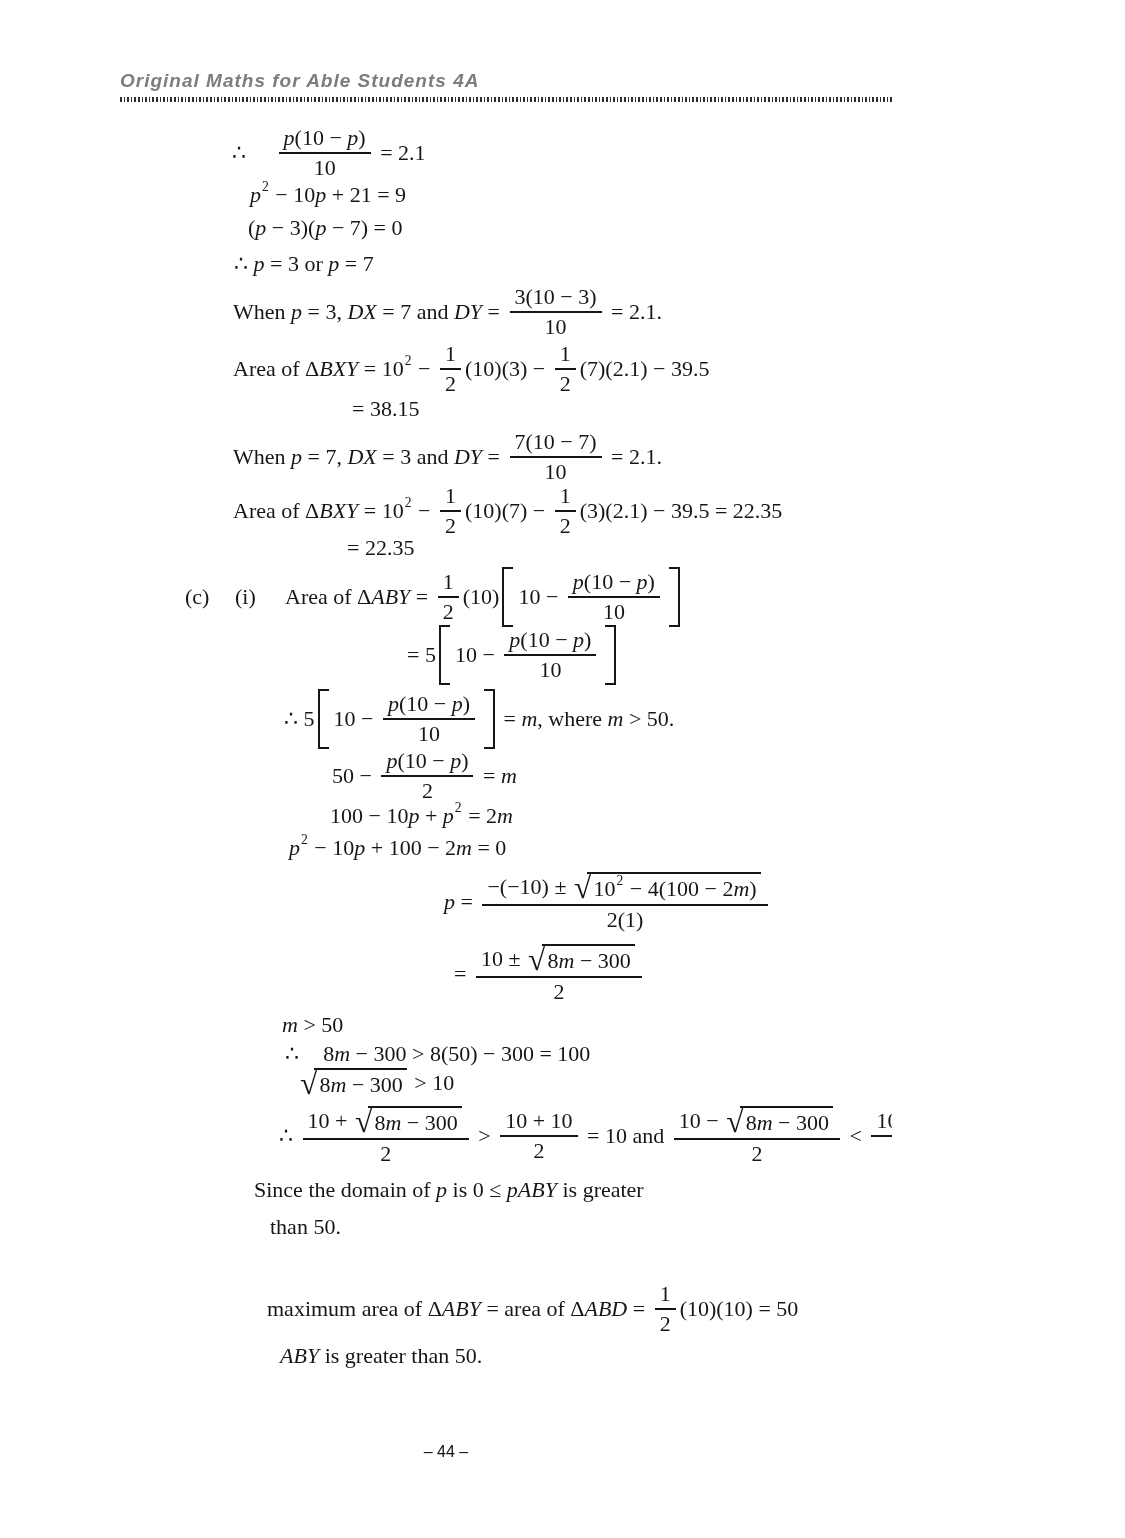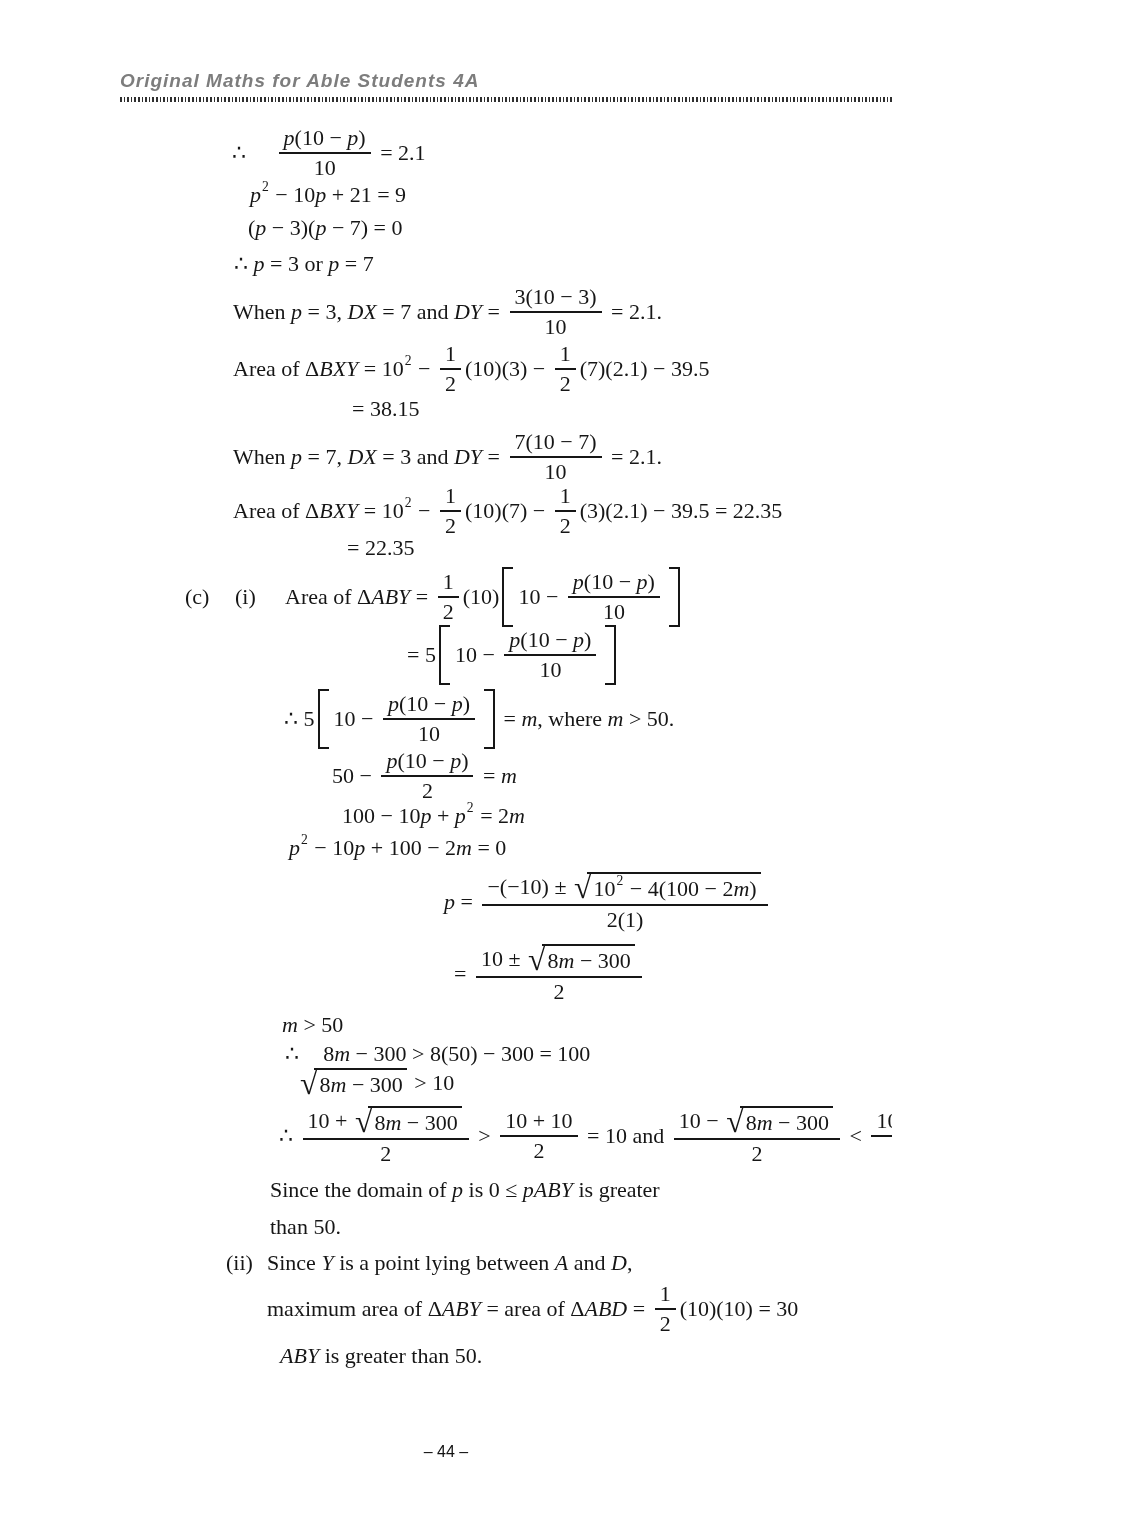--- a/index.html
+++ b/index.html
@@ -39,24 +39,24 @@
   .w50{width:50px;}
   .w41{width:41px;}
   .page-number{
     position:absolute;top:1443px;left:0;width:100%;text-align:center;
     font-family:"Liberation Sans","DejaVu Sans",sans-serif;font-size:16px;color:#111;
   }
   .l1{top:126px;left:232px}   .l2{top:182px;left:250px}   .l3{top:215px;left:248px}
   .l4{top:251px;left:234px}   .l5{top:285px;left:233px}   .l6{top:342px;left:233px}
   .l7{top:396px;left:352px}   .l8{top:430px;left:233px}   .l9{top:484px;left:233px}
   .l10{top:535px;left:347px}  .l11{top:567px;left:185px}  .l12{top:625px;left:407px}
-  .l13{top:689px;left:284px}  .l14{top:749px;left:332px}  .l15{top:803px;left:342px}
+  .l13{top:689px;left:284px}  .l14{top:749px;left:332px}  .l15{top:803px;left:330px}
   .l16{top:835px;left:289px}  .l17{top:872px;left:444px}  .l18{top:944px;left:454px}
   .l19{top:1012px;left:282px} .l20{top:1041px;left:285px} .l21{top:1068px;left:298px}
-  .l22{top:1106px;left:279px} .l23{top:1177px;left:270px} .l24{top:1214px;left:270px}
+  .l22{top:1106px;left:279px} .l23{top:1177px;left:254px} .l24{top:1214px;left:270px}
   .l25{top:1250px;left:226px} .l26{top:1282px;left:267px} .l27{top:1343px;left:280px}
 </style>
 </head>
 <body>
 
 <div class="page">
   <div class="book-title">Original Maths for Able Students 4A</div>
   <div class="header-rule"></div>
 
   <div class="math-line l1"><span class="m-text">∴</span><span class="m-space" style="width: 1.3em;"></span><span class="frac"><span class="num"><span class="m-var">p</span><span class="m-text">(10 − </span><span class="m-var">p</span><span class="m-text">)</span></span><span class="den"><span class="m-text">10</span></span></span><span class="m-text"> = 2.1</span></div>
@@ -83,22 +83,18 @@
   <div class="math-line l16"><span class="m-var">p</span><span class="m-sup">2</span><span class="m-text"> − 10</span><span class="m-var">p</span><span class="m-text"> + 100 − 2</span><span class="m-var">m</span><span class="m-text"> = 0</span></div>
   <div class="math-line l17"><span class="m-var">p</span><span class="m-text"> = </span><span class="frac"><span class="num"><span class="m-text">−(−10) ± </span><span class="sqrt"><span class="sqrt-sign">√</span><span class="sqrt-body"><span class="m-text">10</span><span class="m-sup">2</span><span class="m-text"> − 4(100 − 2</span><span class="m-var">m</span><span class="m-text">)</span></span></span></span><span class="den"><span class="m-text">2(1)</span></span></span></div>
   <div class="math-line l18"><span class="m-text">= </span><span class="frac"><span class="num"><span class="m-text">10 ± </span><span class="sqrt"><span class="sqrt-sign">√</span><span class="sqrt-body"><span class="m-text">8</span><span class="m-var">m</span><span class="m-text"> − 300</span></span></span></span><span class="den"><span class="m-text">2</span></span></span></div>
   <div class="math-line l19"><span class="m-var">m</span><span class="m-text"> &gt; 50</span></div>
   <div class="math-line l20"><span class="m-text">∴</span><span class="m-space" style="width: 1.1em;"></span><span class="m-text">8</span><span class="m-var">m</span><span class="m-text"> − 300 &gt; 8(50) − 300 = 100</span></div>
   <div class="math-line l21"><span class="sqrt"><span class="sqrt-sign">√</span><span class="sqrt-body"><span class="m-text">8</span><span class="m-var">m</span><span class="m-text"> − 300</span></span></span><span class="m-text"> &gt; 10</span></div>
   <div class="math-line l22"><span class="m-text">∴ </span><span class="frac"><span class="num"><span class="m-text">10 + </span><span class="sqrt"><span class="sqrt-sign">√</span><span class="sqrt-body"><span class="m-text">8</span><span class="m-var">m</span><span class="m-text"> − 300</span></span></span></span><span class="den"><span class="m-text">2</span></span></span><span class="m-text"> &gt; </span><span class="frac"><span class="num"><span class="m-text">10 + 10</span></span><span class="den"><span class="m-text">2</span></span></span><span class="m-text"> = 10 and </span><span class="frac"><span class="num"><span class="m-text">10 − </span><span class="sqrt"><span class="sqrt-sign">√</span><span class="sqrt-body"><span class="m-text">8</span><span class="m-var">m</span><span class="m-text"> − 300</span></span></span></span><span class="den"><span class="m-text">2</span></span></span><span class="m-text"> &lt; </span><span class="frac"><span class="num"><span class="m-text">10 − 10</span></span><span class="den"><span class="m-text">2</span></span></span><span class="m-text"> = 0</span></div>
   <div class="math-line l23"><span class="m-text">Since the domain of </span><span class="m-var">p</span><span class="m-text"> is 0 ≤ </span><span class="m-var">p</span><span class="m-var">ABY</span><span class="m-text"> is greater</span></div>
   <div class="math-line l24"><span class="m-text">than 50.</span></div>
 
-  <div class="math-line l25">
-    <span class="lbl w41">(ii)</span>
-    <span class="mrow"><span class="m-text">Since </span><span class="m-var">Y</span><span class="m-text"> is a point lying between </span><span class="m-var">A</span><span class="m-text"> and </span><span class="m-var">D</span><span class="m-text">,</span></span>
-  </div>
 
-  <div class="math-line l26"><span class="m-text">maximum area of Δ</span><span class="m-var">ABY</span><span class="m-text"> = area of Δ</span><span class="m-var">ABD</span><span class="m-text"> = </span><span class="frac"><span class="num"><span class="m-text">1</span></span><span class="den"><span class="m-text">2</span></span></span><span class="m-text">(10)(10) = 30</span></div>
+  <div class="math-line l26"><span class="m-text">maximum area of Δ</span><span class="m-var">ABY</span><span class="m-text"> = area of Δ</span><span class="m-var">ABD</span><span class="m-text"> = </span><span class="frac"><span class="num"><span class="m-text">1</span></span><span class="den"><span class="m-text">2</span></span></span><span class="m-text">(10)(10) = 50</span></div>
   <div class="math-line l27"><span class="m-var">ABY</span><span class="m-text"> is greater than 50.</span></div>
 
   <div class="page-number">– 44 –</div>
 </div>
 
 </body></html>

